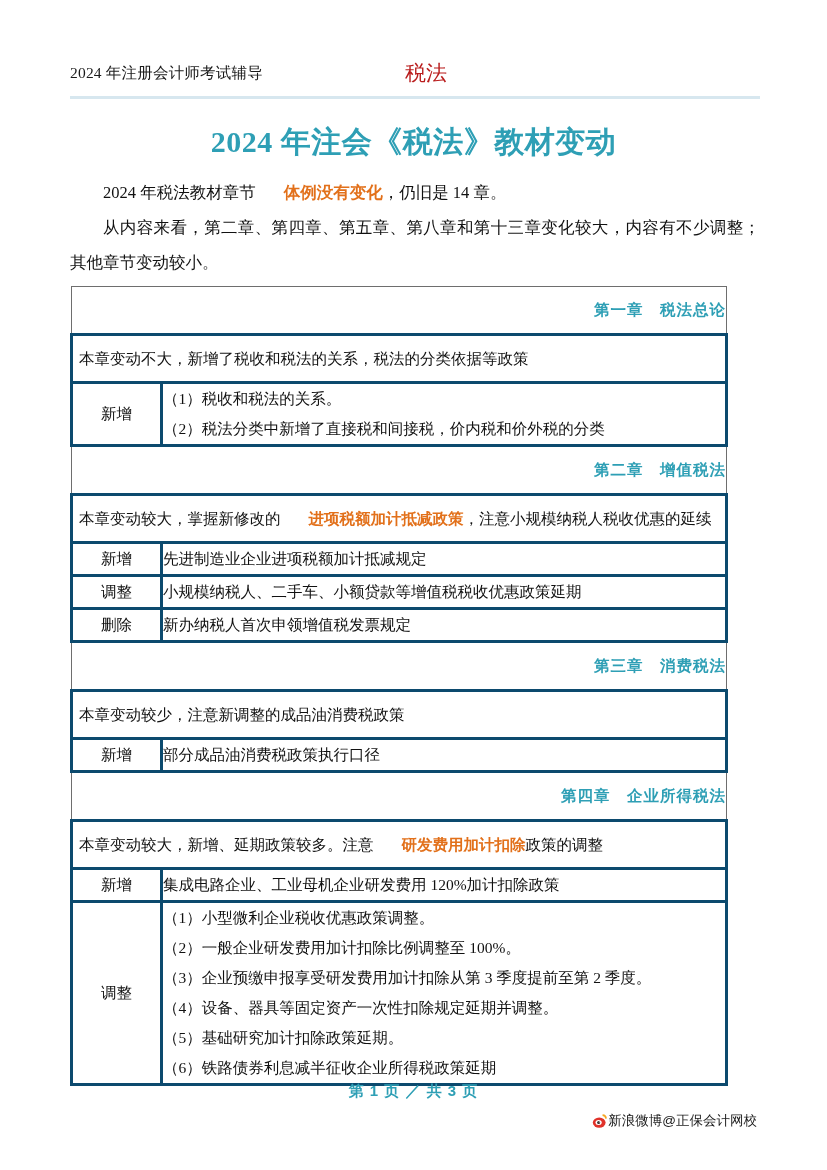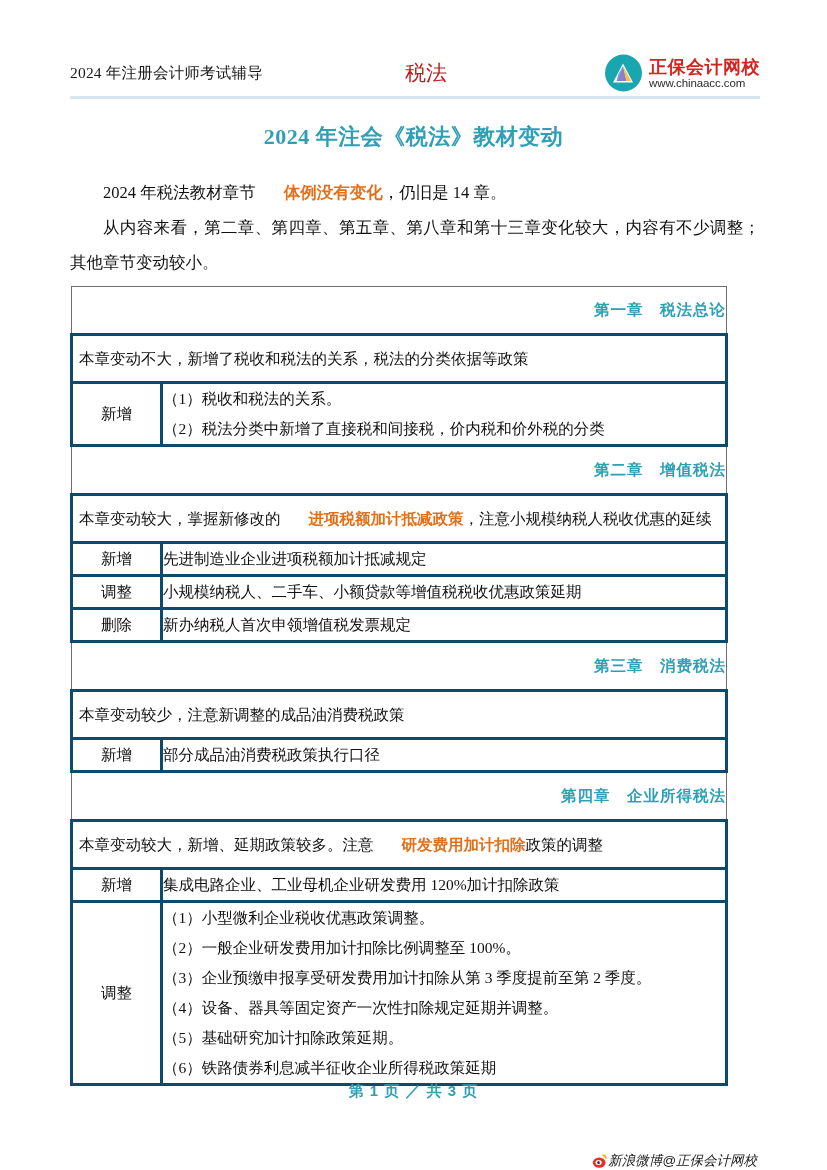--- a/index.html
+++ b/index.html
@@ -99,21 +99,21 @@
     background: #d7e7ef;
   }
 
   
   .doc-title {
     position: absolute;
     left: 0;
     right: 0;
     top: 122px;
     text-align: center;
-    font-size: 22px;
+    font-size: 30px;
     font-weight: bold;
     color: #2e9fb5;
     letter-spacing: 0.5px;
   }
 
   
   .intro {
     position: absolute;
     left: 70px;
     top: 175px;
@@ -193,57 +193,42 @@
     text-align: center;
     font-family: "Liberation Sans", sans-serif;
     font-size: 15px;
     font-weight: bold;
     color: #2e9fb5;
     letter-spacing: 1px;
   }
   .weibo {
     position: absolute;
     right: 70px;
-    top: 1152px;
+    top: 1112px;
     display: flex;
     align-items: center;
     font-family: "Liberation Sans", sans-serif;
     font-size: 13.5px;
     color: #1a1a1a;
     white-space: nowrap;
-    font-style: italic;
   }
   .weibo-icon {
     width: 16px;
     height: 16px;
     flex: none;
   }
 </style>
 </head>
 <body>
 
 <div class="page">
 
   <div class="doc-header">
     <div class="hdr-left">2024 年注册会计师考试辅导</div>
     <div class="hdr-mid">税法</div>
-    <div class="hdr-logo">
-      <div class="logo-mark">
-        <svg class="tri" width="24" height="22" viewBox="0 0 24 22">
-          <polygon points="11,1 21,20 1,20" fill="#ffffff"></polygon>
-          <polygon points="11,3.5 14.5,18.5 4.6,18.5" fill="#8e7ec9"></polygon>
-          <polygon points="11,3.5 14.5,18.5 19.2,18.5" fill="#f2c14a"></polygon>
-          <polygon points="11,3.5 6.4,11.5 4.6,18.5" fill="#39b6d8"></polygon>
-        </svg>
-      </div>
-      <div class="logo-text">
-        <div class="logo-cn">正保会计网校</div>
-        <div class="logo-url">www.chinaacc.com</div>
-      </div>
-    </div>
   </div>
   <div class="hdr-rule"></div>
 
   <div class="doc-title">2024 年注会《税法》教材变动</div>
 
   <div class="intro">
     <p><span>2024 年税法教材章节</span><span class="hl-orange">体例没有变化</span><span>，仍旧是 14 章。</span></p>
     <p>从内容来看，第二章、第四章、第五章、第八章和第十三章变化较大，内容有不少调整；其他章节变动较小。</p>
   </div>
 

